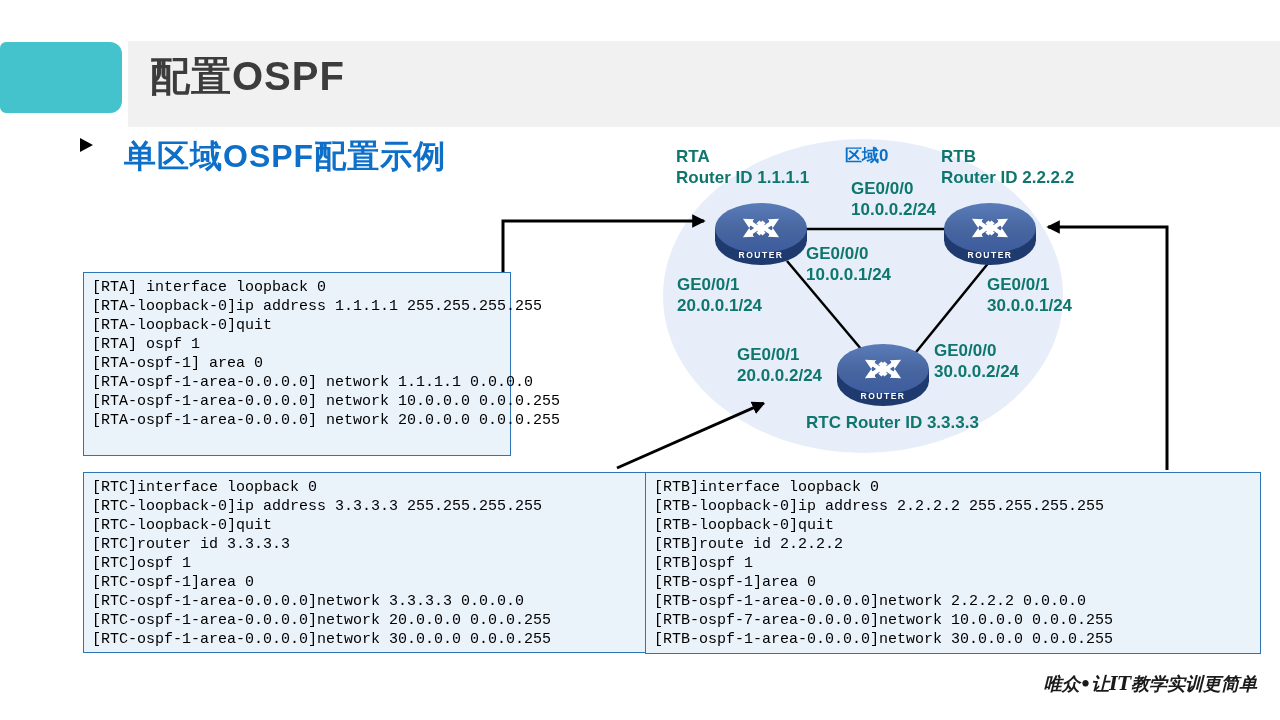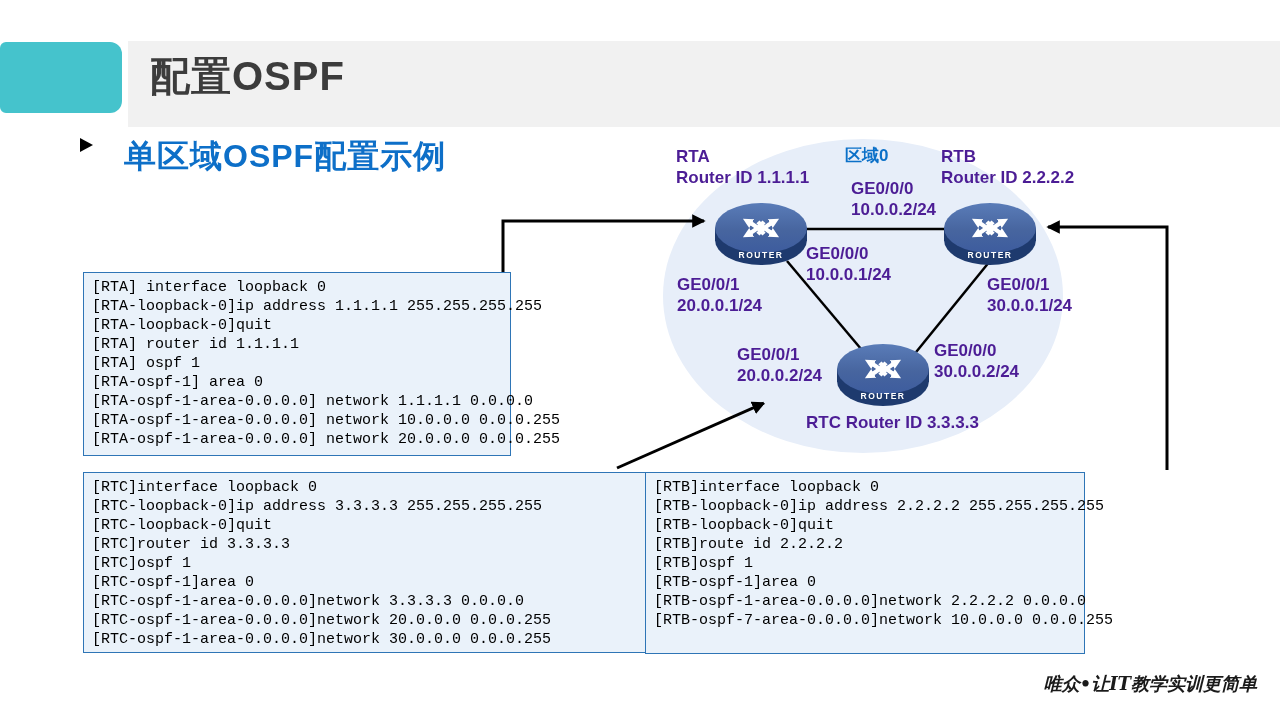--- a/index.html
+++ b/index.html
@@ -19,42 +19,42 @@
   .subtitle{position:absolute;left:120px;top:131px;margin:4px;font-size:32px;font-weight:bold;
             color:#0D6FC8;letter-spacing:1px;}
 
   
   .area-ellipse{position:absolute;left:663px;top:139px;width:400px;height:314px;
                 background:#E7EEF9;border-radius:50%;}
   .wires{position:absolute;left:0;top:0;width:1280px;height:720px;pointer-events:none;}
   .wire{stroke:#000;stroke-width:2.5;fill:none;}
   .arrow{stroke:#000;stroke-width:3;fill:none;}
 
-  .dlabel{position:absolute;font-size:17px;line-height:21px;font-weight:bold;color:#4c1d95;white-space:nowrap;}
+  .dlabel{position:absolute;font-size:17px;line-height:21px;font-weight:bold;color:#0f766e;white-space:nowrap;}
   .area-label{color:#0B70C8;}
 
   
   .router{position:absolute;width:92px;height:62px;}
   .r-wall{position:absolute;left:0;top:25px;width:92px;height:13px;background:#1E3A6E;}
   .r-base{position:absolute;left:0;top:12px;width:92px;height:50px;background:#1E3A6E;border-radius:50%;}
   .r-top{position:absolute;left:0;top:0;width:92px;height:50px;border-radius:50%;
          background:linear-gradient(180deg,#5A7CB8 0%,#47659F 55%,#3D5C9E 100%);
          display:flex;align-items:center;justify-content:center;}
   .r-arrows{width:72px;height:38px;}
   .r-name{position:absolute;left:0;right:0;top:47px;text-align:center;color:#fff;
           font-size:8.5px;font-weight:bold;letter-spacing:1.5px;z-index:3;}
 
   
   .code-box{position:absolute;background:#EAF2FA;border:1.5px solid #2E75B6;
             padding:5px 8px;box-sizing:border-box;}
   .code-line{font-family:"Liberation Mono","DejaVu Sans Mono",monospace;font-size:15px;
              line-height:19px;color:#000;white-space:pre;}
   .box-rta{left:83px;top:272px;width:428px;height:184px;}
   .box-rtc{left:83px;top:472px;width:622px;height:181px;}
-  .box-rtb{left:645px;top:472px;width:440px;height:182px;}
+  .box-rtb{left:645px;top:472px;width:616px;height:182px;}
 
   
   .footer{position:absolute;right:23px;top:672px;font-family:"DejaVu Serif","Liberation Serif",serif;
           font-style:italic;font-weight:bold;font-size:18px;color:#1A1A1A;white-space:nowrap;}
 </style>
 </head>
 <body>
 
 <div class="slide">
 
@@ -179,21 +179,20 @@
   </div>
   <div class="dlabel" style="left:934px;top:340px;">
     <div>GE0/0/0</div>
     <div>30.0.0.2/24</div>
   </div>
 
   <div class="code-box box-rta">
     <div class="code-line">[RTA] interface loopback 0</div>
     <div class="code-line">[RTA-loopback-0]ip address 1.1.1.1 255.255.255.255</div>
     <div class="code-line">[RTA-loopback-0]quit</div>
-    <div class="code-line">[RTA] router id 1.1.1.1</div>
     <div class="code-line">[RTA] ospf 1</div>
     <div class="code-line">[RTA-ospf-1] area 0</div>
     <div class="code-line">[RTA-ospf-1-area-0.0.0.0] network 1.1.1.1 0.0.0.0</div>
     <div class="code-line">[RTA-ospf-1-area-0.0.0.0] network 10.0.0.0 0.0.0.255</div>
     <div class="code-line">[RTA-ospf-1-area-0.0.0.0] network 20.0.0.0 0.0.0.255</div>
   </div>
 
   <div class="code-box box-rtc">
     <div class="code-line">[RTC]interface loopback 0</div>
     <div class="code-line">[RTC-loopback-0]ip address 3.3.3.3 255.255.255.255</div>
@@ -208,17 +207,18 @@
 
   <div class="code-box box-rtb">
     <div class="code-line">[RTB]interface loopback 0</div>
     <div class="code-line">[RTB-loopback-0]ip address 2.2.2.2 255.255.255.255</div>
     <div class="code-line">[RTB-loopback-0]quit</div>
     <div class="code-line">[RTB]route id 2.2.2.2</div>
     <div class="code-line">[RTB]ospf 1</div>
     <div class="code-line">[RTB-ospf-1]area 0</div>
     <div class="code-line">[RTB-ospf-1-area-0.0.0.0]network 2.2.2.2 0.0.0.0</div>
     <div class="code-line">[RTB-ospf-7-area-0.0.0.0]network 10.0.0.0 0.0.0.255</div>
+    <div class="code-line">[RTB-ospf-1-area-0.0.0.0]network 30.0.0.0 0.0.0.255</div>
   </div>
 
   <div class="footer">唯众•让IT教学实训更简单</div>
 
 </div>
 
 </body></html>

